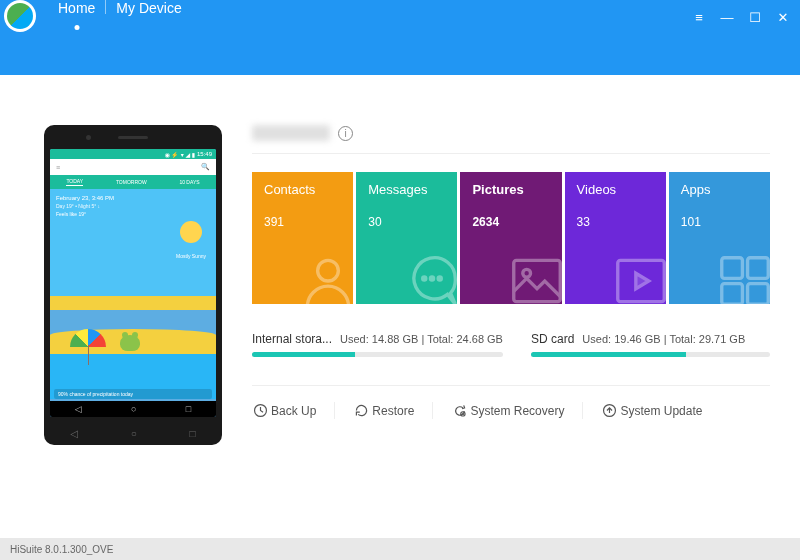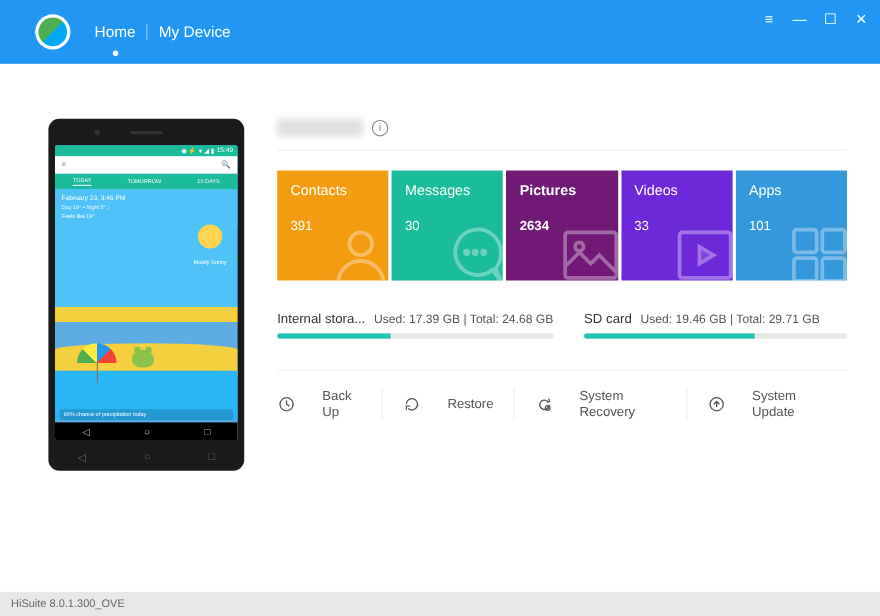--- a/index.html
+++ b/index.html
@@ -1,18 +1,18 @@
 <!DOCTYPE html>
 <html><head>
 <meta charset="utf-8">
 <style>
 * { margin: 0; padding: 0; box-sizing: border-box; font-family: Arial, sans-serif; }
 body { width: 800px; height: 560px; background: #fff; overflow: hidden; position: relative; }
 
-.titlebar { height: 58px; background: #2196f3; display: flex; align-items: center; padding: 0 32px; color: #fff; position: relative; }
+.titlebar { height: 75px; background: #2196f3; display: flex; align-items: flex-start; padding: 0 4px; color: #fff; position: relative; }
 .logo { width: 32px; height: 32px; background: #fff; border-radius: 50%; margin-right: 12px; position: relative; overflow: hidden; }
 .logo::before { content: ""; position: absolute; inset: 3px; background: linear-gradient(135deg, #4caf50 50%, #03a9f4 50%); border-radius: 50%; }
 .nav-item { font-size: 14px; padding: 0 10px; cursor: pointer; position: relative; }
 .nav-sep { width: 1px; height: 14px; background: rgba(255,255,255,0.5); }
 .nav-dot { position: absolute; bottom: -14px; left: 50%; transform: translateX(-50%); width: 5px; height: 5px; background: #fff; border-radius: 50%; }
 .win-controls { position: absolute; right: 8px; top: 8px; display: flex; gap: 10px; }
 .win-btn { width: 18px; height: 18px; display: flex; align-items: center; justify-content: center; cursor: pointer; color: #fff; font-size: 13px; }
 
 .content { display: flex; padding: 50px 30px 20px 44px; gap: 30px; }
 
@@ -42,34 +42,34 @@
 .phone-nav { position: absolute; bottom: 0; left: 0; right: 0; height: 16px; background: #000; display: flex; justify-content: space-around; align-items: center; color: #bbb; font-size: 9px; }
 .phone-soft { position: absolute; bottom: 6px; left: 0; right: 0; display: flex; justify-content: space-around; color: #666; font-size: 10px; }
 .precip { position: absolute; bottom: 18px; left: 4px; right: 4px; font-size: 5px; color: #fff; background: rgba(0,0,0,0.15); padding: 2px 4px; border-radius: 2px; }
 
 .main { flex: 1; }
 .device-header { display: flex; align-items: center; gap: 8px; padding-bottom: 12px; border-bottom: 1px solid #eee; margin-bottom: 18px; }
 .device-name { width: 78px; height: 16px; background: #e0e0e0; filter: blur(3px); border-radius: 2px; }
 .info-icon { width: 15px; height: 15px; border: 1px solid #888; border-radius: 50%; display: flex; align-items: center; justify-content: center; font-size: 10px; color: #888; cursor: pointer; }
 
 .tiles { display: flex; gap: 3px; margin-bottom: 28px; }
-.tile { flex: 1; height: 100px; color: #fff; padding: 10px 12px; position: relative; cursor: pointer; overflow: hidden; }
+.tile { flex: 1; height: 132px; color: #fff; padding: 10px 12px; position: relative; cursor: pointer; overflow: hidden; }
 .tile-label { font-size: 13px; }
 .tile-count { font-size: 12px; margin-top: 18px; }
 .tile svg { position: absolute; bottom: -8px; right: -6px; opacity: 0.35; }
 
 .storage { display: flex; gap: 28px; margin-bottom: 28px; font-size: 11px; color: #555; text-align: center; }
 .storage-col { flex: 1; }
 .storage-row { display: flex; align-items: baseline; gap: 8px; margin-bottom: 6px; white-space: nowrap; }
 .storage-label { font-size: 12px; color: #333; overflow: hidden; text-overflow: ellipsis; max-width: 88px; }
 .bar { height: 5px; background: #e8e8e8; border-radius: 3px; overflow: hidden; }
 .bar-fill { height: 100%; background: #1bc6b4; }
 
 .actions { display: flex; border-top: 1px solid #eee; padding-top: 16px; font-size: 12px; color: #555; }
-.action { display: flex; align-items: center; gap: 24px; cursor: pointer; padding-right: 18px; }
+.action { display: flex; align-items: center; gap: 2px; cursor: pointer; padding-right: 18px; }
 .action + .action { padding-left: 18px; border-left: 1px solid #eee; }
 .action-icon { width: 17px; height: 17px; display: flex; align-items: center; justify-content: center; }
 
 .footer { position: absolute; bottom: 0; left: 0; right: 0; height: 22px; background: #e8e8e8; font-size: 10px; color: #666; display: flex; align-items: center; padding: 0 10px; }
 </style>
 </head>
 <body>
 
 <div class="titlebar">
   <div class="logo"></div>
@@ -183,21 +183,21 @@
             <rect x="3" y="13" width="8" height="8" rx="1"></rect>
             <rect x="13" y="13" width="8" height="8" rx="1"></rect>
           </svg>
         </div>
       </div>
 
     <div class="storage">
       <div class="storage-col">
         <div class="storage-row">
           <span class="storage-label">Internal stora...</span>
-          <span><span>Used:</span> <span>17.39 GB</span><span> | </span><span>Total:</span> <span>24.68 GB</span></span>
+          <span><span>Used:</span> <span>14.88 GB</span><span> | </span><span>Total:</span> <span>24.68 GB</span></span>
         </div>
         <div class="bar">
             <div class="bar-fill" id="bar-int" style="width: 41%;"></div>
           </div>
       </div>
       <div class="storage-col">
         <div class="storage-row">
           <span class="storage-label">SD card</span>
           <span><span>Used:</span> <span>19.46 GB</span><span> | </span><span>Total:</span> <span>29.71 GB</span></span>
         </div>

